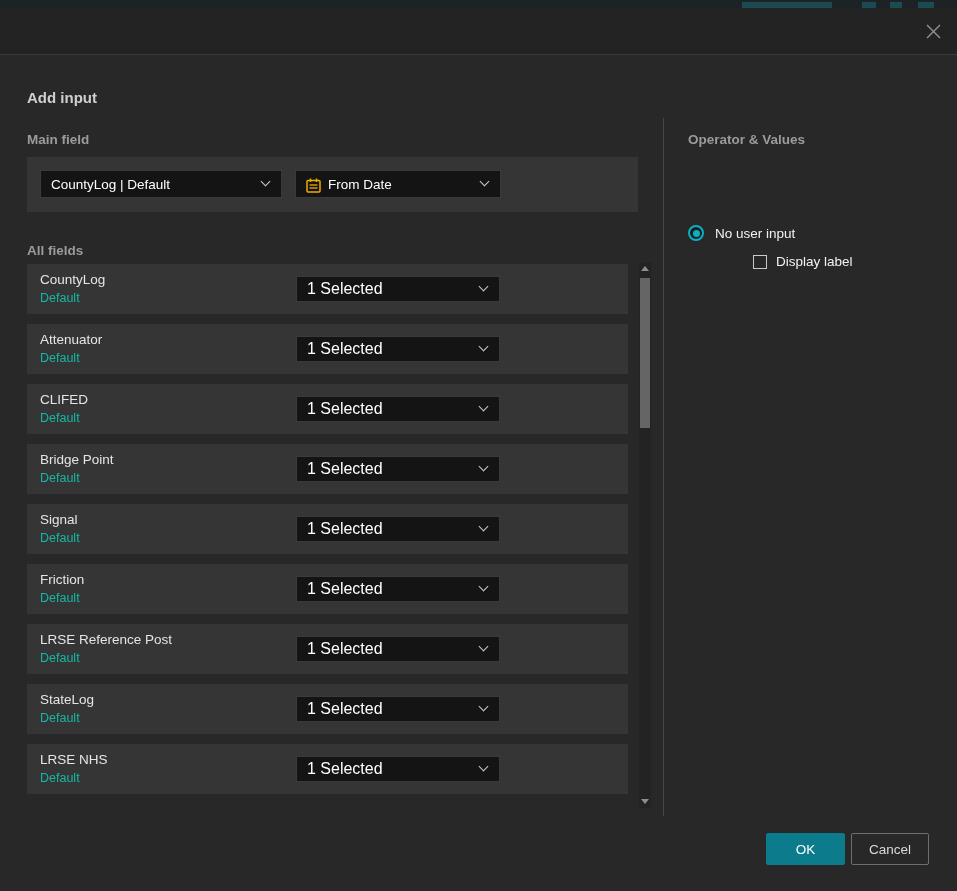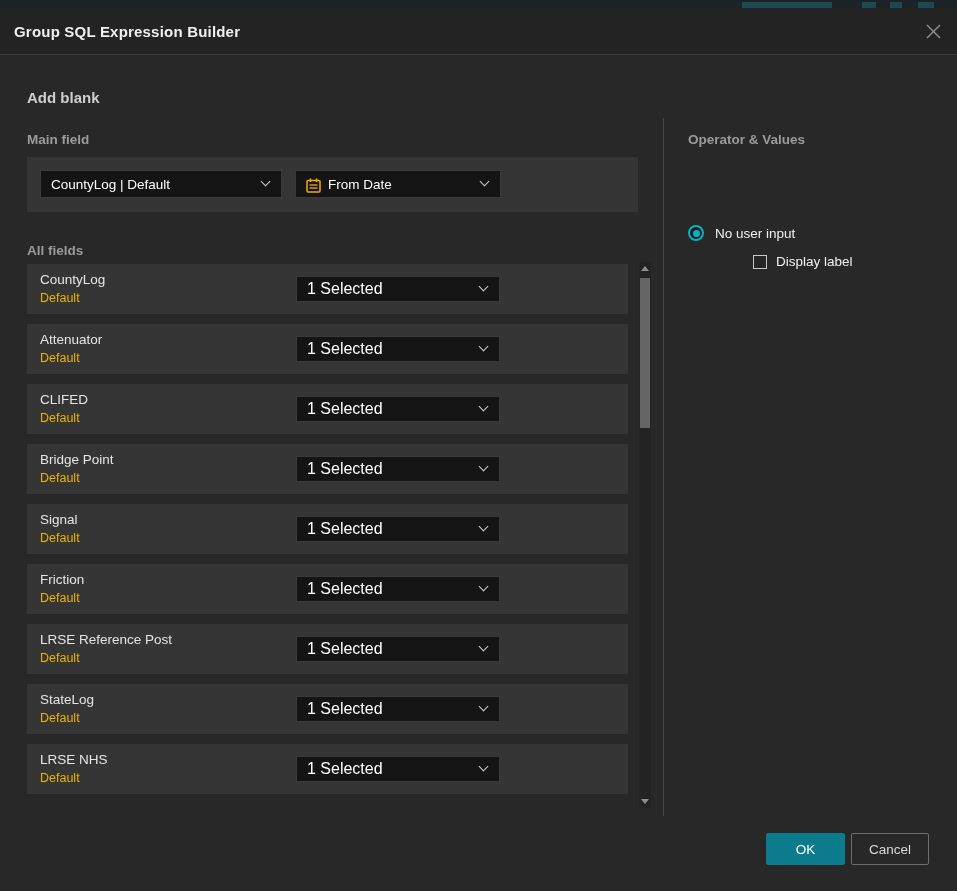--- a/index.html
+++ b/index.html
@@ -62,21 +62,21 @@
 
   
   .list-wrap {
     position:absolute; left:27px; top:256px; width:601px; height:537px; overflow:hidden;
   }
   .rows { position:relative; }
   .row {
     position:relative; width:601px; height:50px; background:#353535; margin-bottom:10px;
   }
   .row-name { position:absolute; left:13px; top:8px; font-size:13.5px; color:#e5e5e5; }
-  .row-sub  { position:absolute; left:13px; top:27px; font-size:12.5px; color:#eab308; }
+  .row-sub  { position:absolute; left:13px; top:27px; font-size:12.5px; color:#14b8a6; }
   .row .select { left:269px; top:12px; width:204px; height:26px; font-size:16px; }
 
   
   .scrollbar {
     position:absolute; left:639px; top:254px; width:12px; height:546px; background:#232323;
   }
   .sb-up, .sb-down {
     position:absolute; left:2px; width:0; height:0;
     border-left:4px solid transparent; border-right:4px solid transparent;
   }
@@ -117,30 +117,29 @@
 <div class="app-strip">
   <span class="hint a"></span>
   <span class="hint b"></span>
   <span class="hint c"></span>
   <span class="hint d"></span>
 </div>
 
 <div class="dialog">
 
   <div class="titlebar">
-    <h1>Group SQL Expression Builder</h1>
     <div class="close-btn">
       <svg width="17" height="17" viewBox="0 0 17 17">
         <line x1="2" y1="2" x2="15" y2="15" stroke="#8f8f8f" stroke-width="1.4"></line>
         <line x1="15" y1="2" x2="2" y2="15" stroke="#8f8f8f" stroke-width="1.4"></line>
       </svg>
     </div>
   </div>
 
-  <div class="h-add">Add blank</div>
+  <div class="h-add">Add input</div>
 
   <div class="sub-label lbl-main">Main field</div>
 
   <div class="panel main-panel">
     <div class="select sel-field">
       <svg class="cal-icon" width="17" height="17" viewBox="0 0 17 17">
         <rect x="2" y="3.5" width="13" height="11.5" rx="1" fill="none" stroke="#f0ad00" stroke-width="1.5"></rect>
         <line x1="5.5" y1="1.5" x2="5.5" y2="5" stroke="#f0ad00" stroke-width="1.5"></line>
         <line x1="11.5" y1="1.5" x2="11.5" y2="5" stroke="#f0ad00" stroke-width="1.5"></line>
         <line x1="4.5" y1="8" x2="12.5" y2="8" stroke="#f0ad00" stroke-width="1.3"></line>

